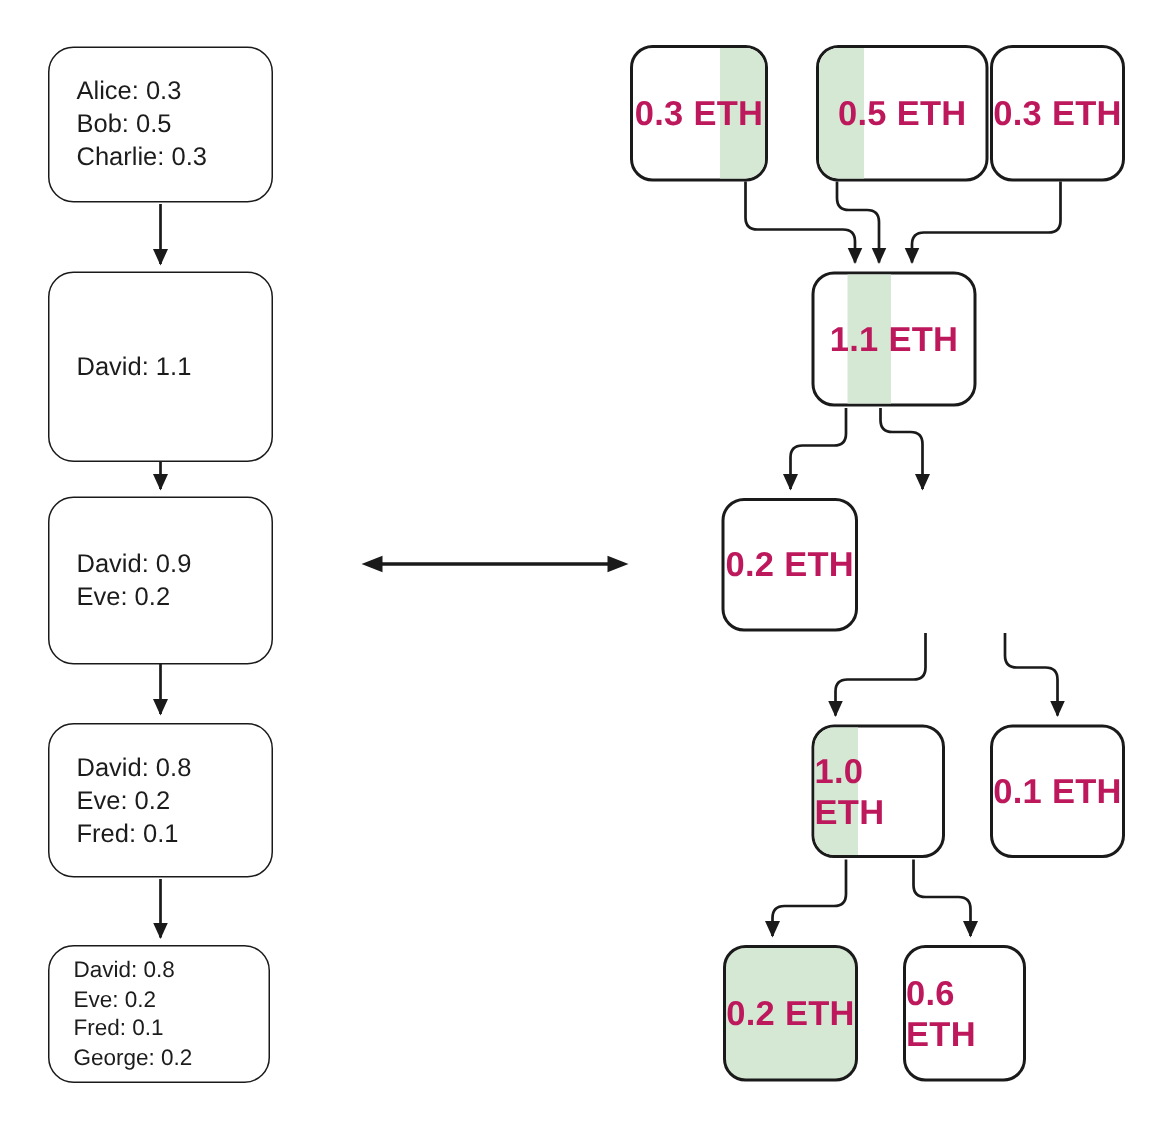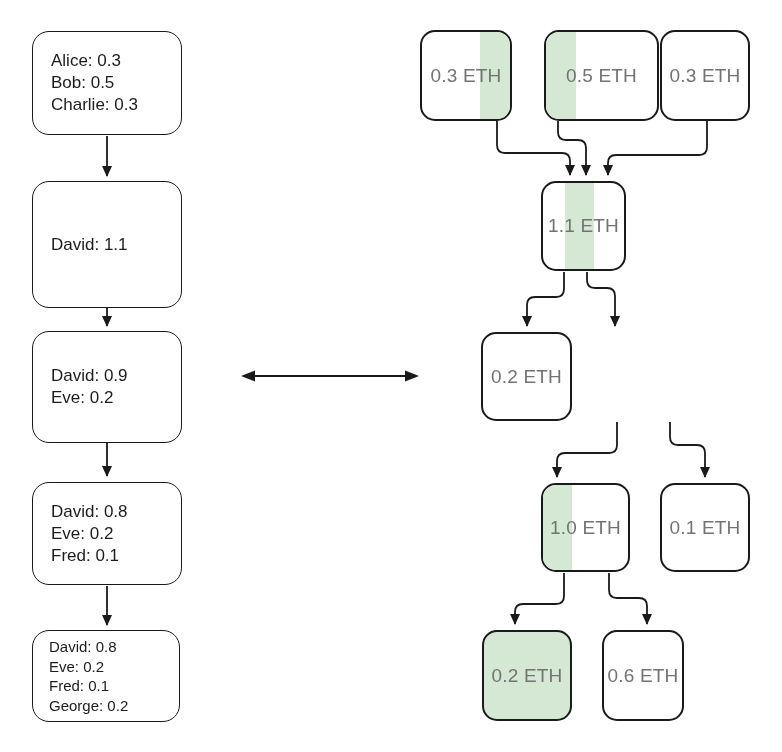--- a/index.html
+++ b/index.html
@@ -70,23 +70,24 @@
   }
   .ubox .stripe {
     position: absolute;
     top: -2px;
     bottom: -2px;
     background: var(--green);
   }
   .ubox.full { background: var(--green); }
   .ulabel {
     position: relative;
-    font-size: 19px;
-    color: #737373;
+    font-size: 23px;
+    color: #be185d;
     letter-spacing: 0.2px;
+    font-weight: bold;
   }
 </style>
 </head>
 <body>
 
 <div id="canvas">
 
   <svg id="arrow-layer" viewBox="0 0 782 752" xmlns="http://www.w3.org/2000/svg">
     <defs>
       <marker id="ah" markerUnits="userSpaceOnUse" markerWidth="14" markerHeight="12" refX="10" refY="5" orient="auto">
@@ -146,21 +147,21 @@
     <span class="ulabel">0.3 ETH</span>
   </div>
   <div class="ubox" style="left:544px;top:30px;width:115px;height:91px">
     <div class="stripe" style="left:-2px;width:32px"></div>
     <span class="ulabel">0.5 ETH</span>
   </div>
   <div class="ubox" style="left:660px;top:30px;width:90px;height:91px">
     <span class="ulabel">0.3 ETH</span>
   </div>
 
-  <div class="ubox" style="left:541px;top:181px;width:85px;height:90px">
+  <div class="ubox" style="left:541px;top:181px;width:110px;height:90px">
     <div class="stripe" style="left:22px;width:29px"></div>
     <span class="ulabel">1.1 ETH</span>
   </div>
 
   <div class="ubox" style="left:481px;top:332px;width:91px;height:89px">
     <span class="ulabel">0.2 ETH</span>
   </div>
 
   <div class="ubox" style="left:541px;top:483px;width:89px;height:89px">
     <div class="stripe" style="left:-2px;width:31px"></div>

